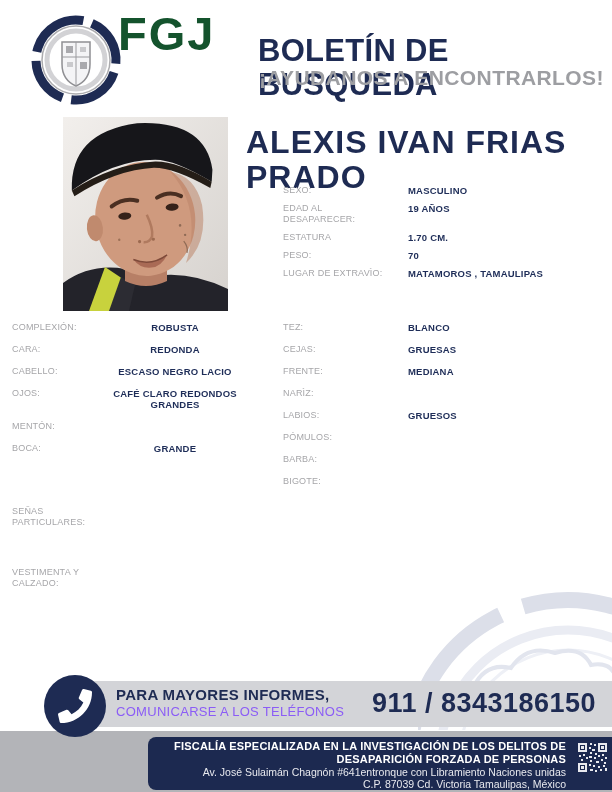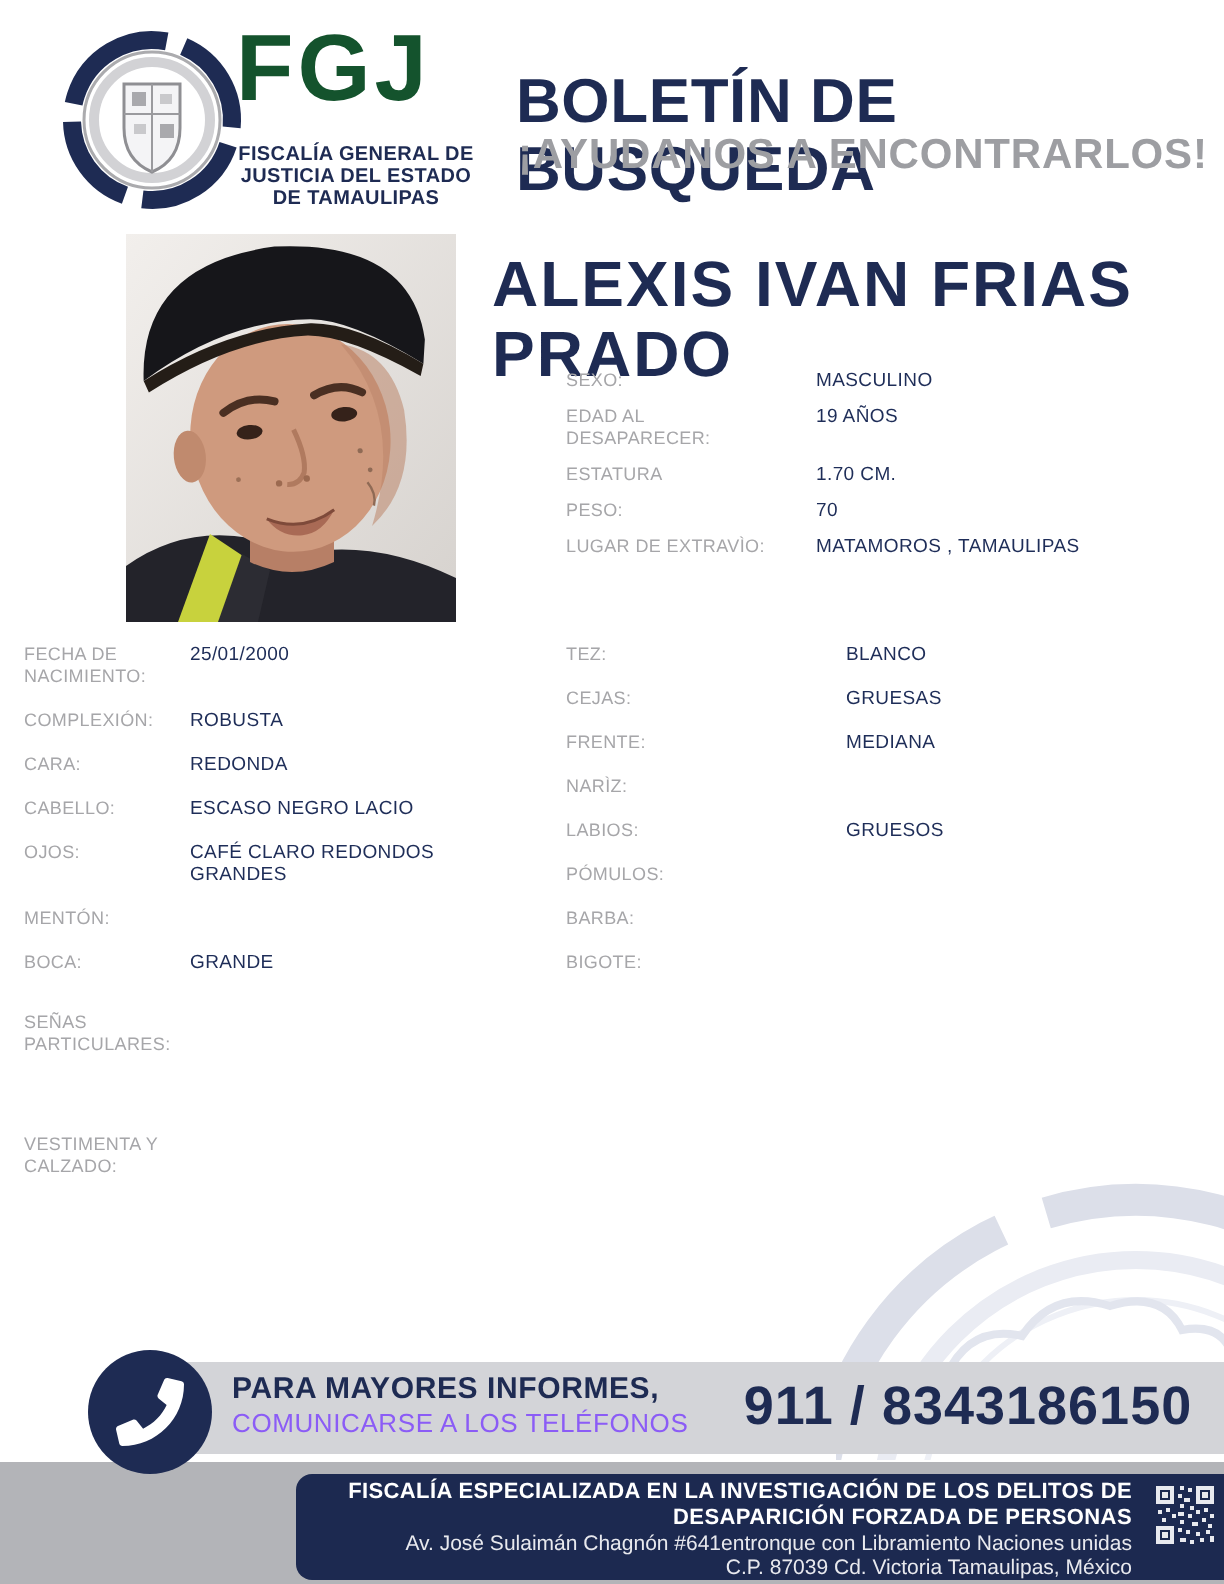--- a/index.html
+++ b/index.html
@@ -38,31 +38,31 @@
   .photo{position:absolute;left:63px;top:117px;width:165px;height:194px;}
 
   
   .fields{position:absolute;}
   .field-row{display:flex;align-items:flex-start;}
   .f-label{
     color:#a6a6a9;font-size:9px;line-height:11px;white-space:pre-line;
     flex:0 0 auto;letter-spacing:0.2px;
   }
   .f-value{
-    color:#1e2d58;font-weight:400;font-size:9.5px;line-height:11px;letter-spacing:0.2px;
+    color:#1e2d58;font-weight:700;font-size:9.5px;line-height:11px;letter-spacing:0.2px;text-align:center;
   }
   .summary{left:283px;top:185px;width:320px;}
   .summary .field-row{margin-bottom:7px;}
   .summary .f-label{width:125px;}
   .leftcol{left:12px;top:322px;width:265px;}
   .leftcol .field-row{margin-bottom:11px;}
   .leftcol .f-label{width:83px;}
   .leftcol .f-value{width:160px;}
   .rightcol{left:283px;top:322px;width:320px;}
-  .rightcol .field-row{margin-bottom:11px;gap:15px;}
+  .rightcol .field-row{margin-bottom:11px;}
   .rightcol .f-label{width:125px;}
   .extra{left:12px;top:506px;width:580px;}
   .extra .field-row{margin-bottom:39px;}
   .extra .f-label{width:93px;}
   .extra .f-value{width:470px;}
 
   
   .watermark{position:absolute;left:418px;top:588px;z-index:1;}
 
   
@@ -124,23 +124,20 @@
     <circle cx="48" cy="48" r="34" fill="#ffffff" stroke="#ababae" stroke-width="1.5"></circle>
     <circle cx="48" cy="48" r="29" fill="#ffffff" stroke="#d2d2d5" stroke-width="5"></circle>
     <path d="M34,30 h28 v22 q0,16 -14,22 q-14,-6 -14,-22 z" fill="#f4f4f6" stroke="#8f8f93" stroke-width="1.5"></path>
     <path d="M34,45 h28 M48,30 v44" stroke="#9a9a9e" stroke-width="1"></path>
     <rect x="38" y="34" width="7" height="7" fill="#a9a9ad"></rect>
     <rect x="52" y="50" width="7" height="7" fill="#a9a9ad"></rect>
     <rect x="52" y="35" width="6" height="5" fill="#c9c9cc"></rect>
     <rect x="39" y="50" width="6" height="5" fill="#c9c9cc"></rect>
   </svg>
   <div class="fgj">FGJ</div>
-  <div class="fgj-sub">FISCALÍA GENERAL DE
-JUSTICIA DEL ESTADO
-DE TAMAULIPAS</div>
   <div class="main-title">BOLETÍN DE BUSQUEDA</div>
   <div class="sub-title">¡AYUDANOS A ENCONTRARLOS!</div>
 
   <div class="person-name">ALEXIS IVAN FRIAS PRADO</div>
 
   <svg class="photo" width="165" height="194" viewBox="0 0 165 194">
     <defs>
       <linearGradient id="pbg" x1="0" y1="0" x2="1" y2="1">
         <stop offset="0" stop-color="#f2efec"></stop>
           <stop offset="1" stop-color="#d6d2ce"></stop>
@@ -199,25 +196,20 @@
       <div class="field-row">
         <span class="f-label">PESO:</span>
         <span class="f-value">70</span>
       </div>
       <div class="field-row">
         <span class="f-label">LUGAR DE EXTRAVÌO:</span>
         <span class="f-value">MATAMOROS , TAMAULIPAS</span>
       </div>
     </div>
   <div class="fields leftcol">
-      <div class="field-row">
-        <span class="f-label">FECHA DE
-NACIMIENTO:</span>
-        <span class="f-value">25/01/2000</span>
-      </div>
       <div class="field-row">
         <span class="f-label">COMPLEXIÓN:</span>
         <span class="f-value">ROBUSTA</span>
       </div>
       <div class="field-row">
         <span class="f-label">CARA:</span>
         <span class="f-value">REDONDA</span>
       </div>
       <div class="field-row">
         <span class="f-label">CABELLO:</span>

